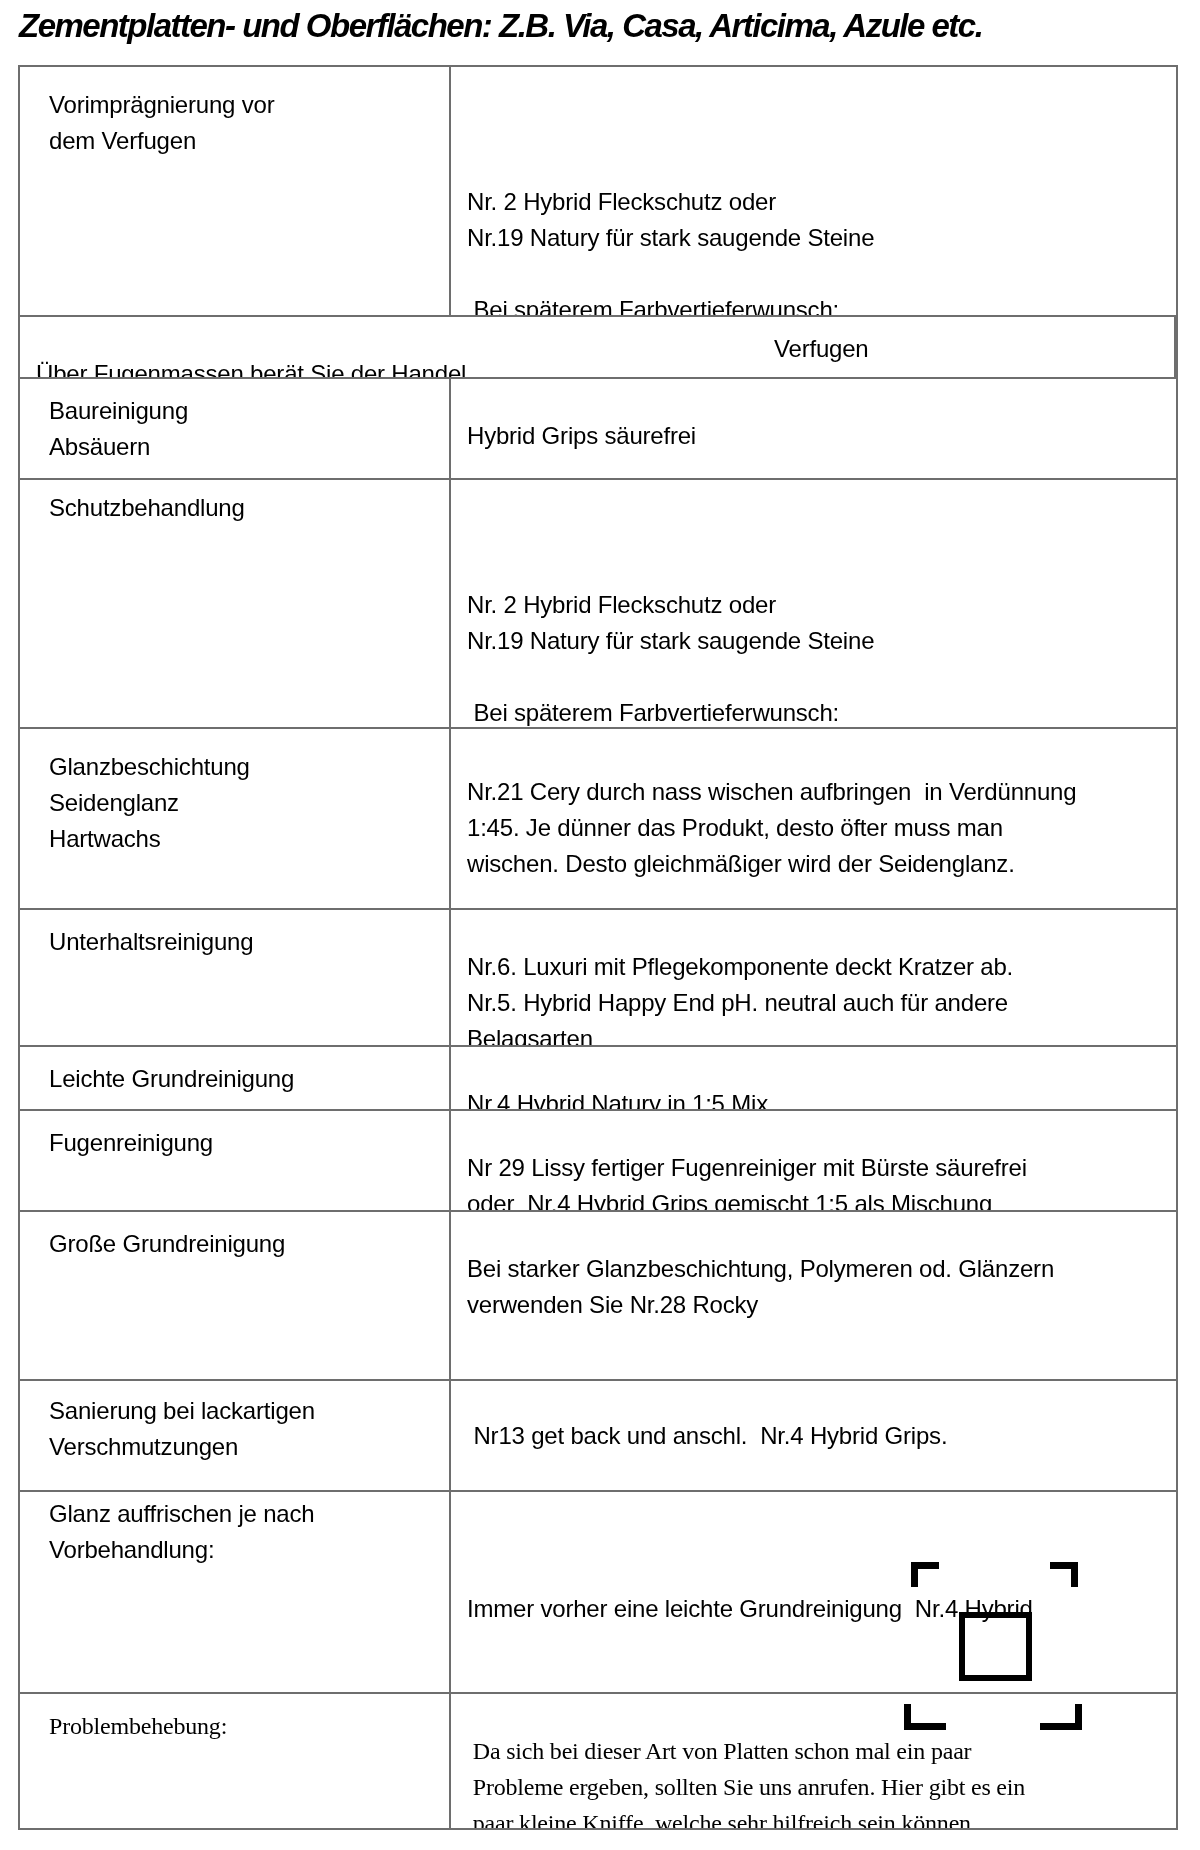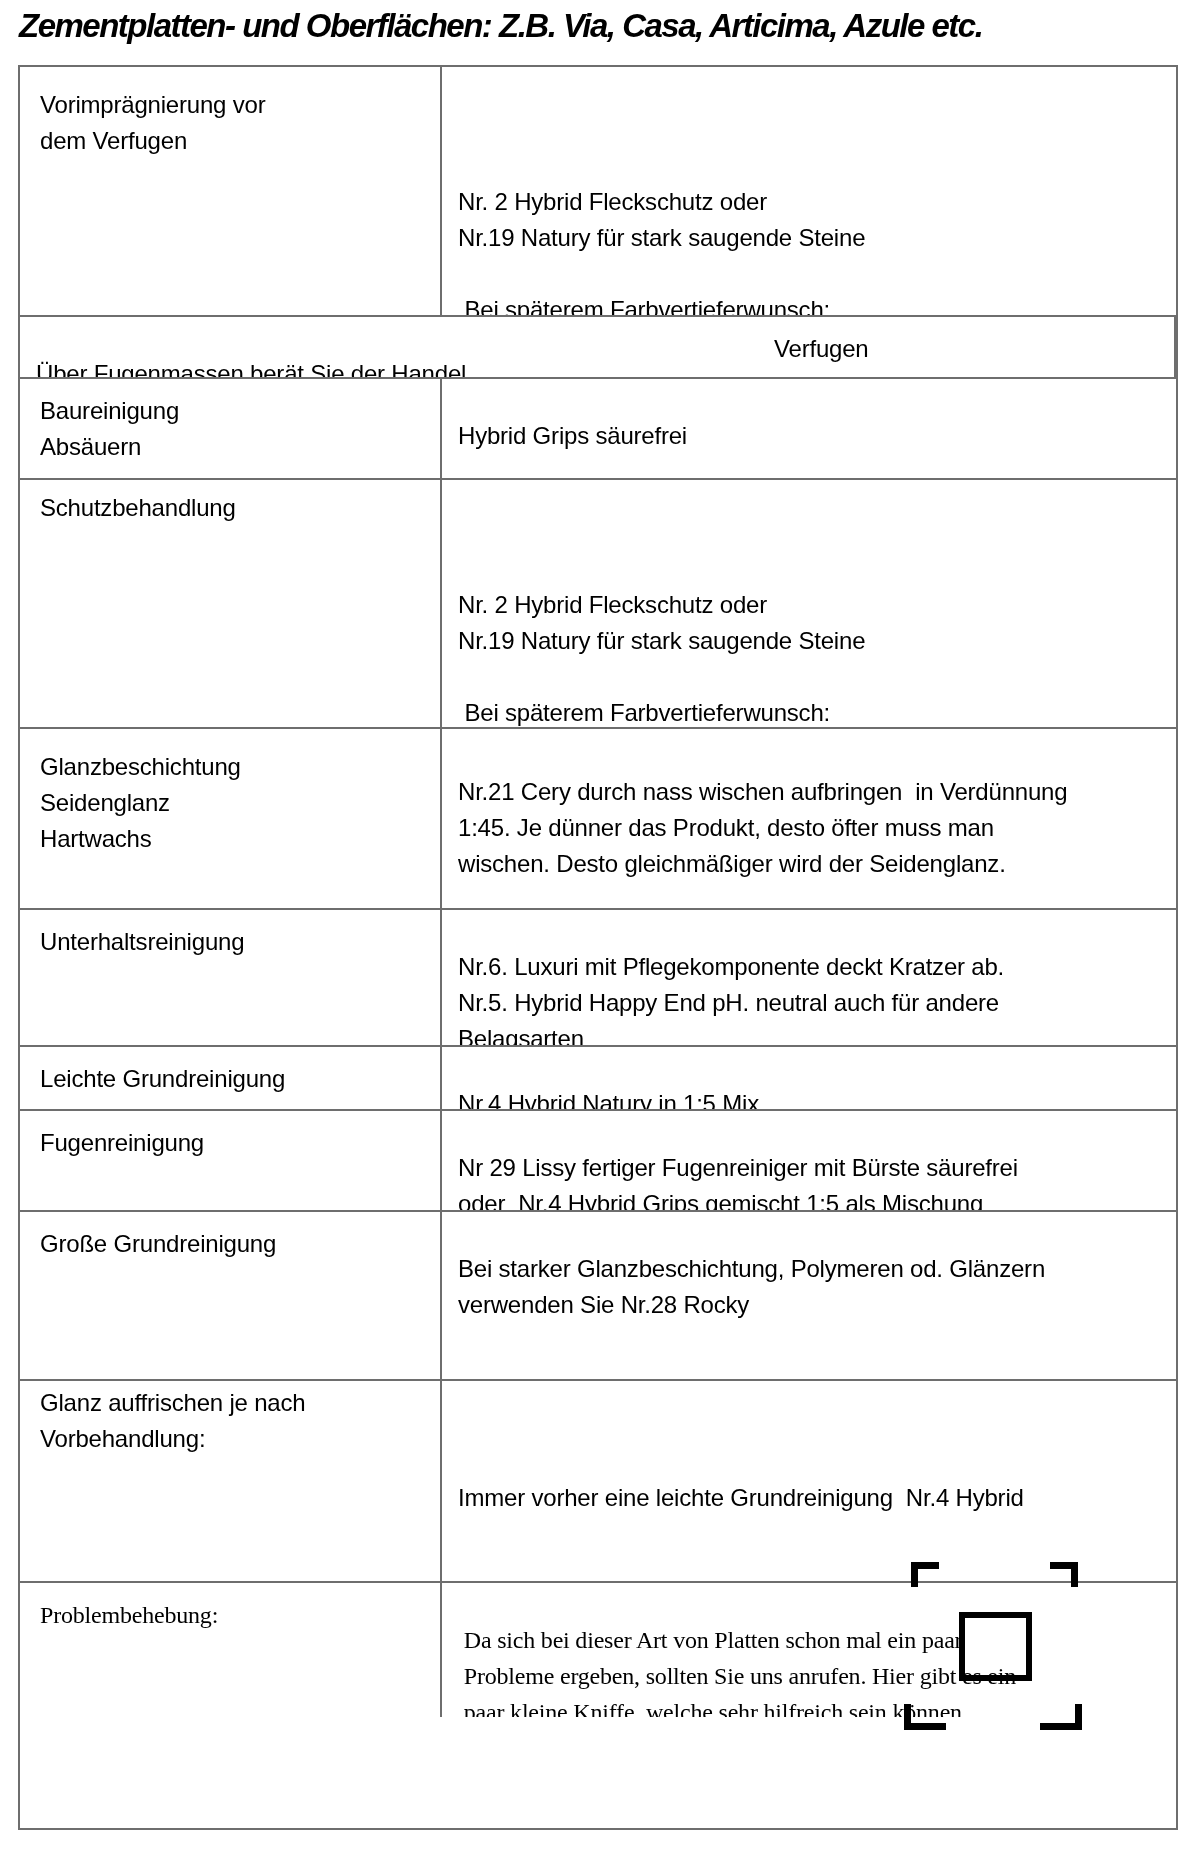--- a/index.html
+++ b/index.html
@@ -17,21 +17,21 @@
   .tbl{
     position:absolute;left:18px;top:65px;width:1160px;height:1765px;
     box-sizing:border-box;border:2px solid #6e6e6e;background:#ffffff;
   }
   .row{display:flex;box-sizing:border-box;border-bottom:2px solid #6e6e6e;}
   .row:last-child{border-bottom:none;font-family:Liberation Serif, serif;}
   .cell{
     box-sizing:border-box;font-size:24px;line-height:36px;
     letter-spacing:-0.2px;white-space:pre;overflow:hidden;
   }
-  .cl{width:422px;border-right:2px solid #6e6e6e;padding:14px 8px 0 20px;}
+  .cl{width:422px;border-right:2px solid #6e6e6e;padding:14px 8px 0 20px;margin-left:9px;}
   .cr{flex:1;padding:14px 6px 0 16px;margin-top:25px;}
   .r1{height:250px}.r2{height:62px}.r3{height:101px}.r4{height:249px}
   .r5{height:181px}.r6{height:137px}.r7{height:64px}.r8{height:101px}
   .r9{height:169px}.r10{height:111px}.r11{height:202px}.r12{height:134px}
   .r1 .cell{padding-top:20px}
   .r4 .cell{padding-top:10px}
   .r5 .cell{padding-top:20px}
   .r10 .cell{padding-top:12px}
   .r11 .cl{padding-top:4px}
   .r11 .cr{padding-top:2px}
@@ -112,20 +112,25 @@
     <div class="cell cr">Nr 29 Lissy fertiger Fugenreiniger mit Bürste säurefrei
 oder  Nr.4 Hybrid Grips gemischt 1:5 als Mischung</div>
   </div>
 
   <div class="row r9">
     <div class="cell cl">Große Grundreinigung</div>
     <div class="cell cr">Bei starker Glanzbeschichtung, Polymeren od. Glänzern
 verwenden Sie Nr.28 Rocky</div>
   </div>
 
+  <div class="row r10">
+    <div class="cell cl">Sanierung bei lackartigen
+Verschmutzungen</div>
+    <div class="cell cr"> Nr13 get back und anschl.  Nr.4 Hybrid Grips.</div>
+  </div>
 
   <div class="row r11">
     <div class="cell cl">Glanz auffrischen je nach
 Vorbehandlung:</div>
     <div class="cell cr">
       <div>Immer vorher eine leichte Grundreinigung  Nr.4 Hybrid</div>
       
     </div>
   </div>
 

